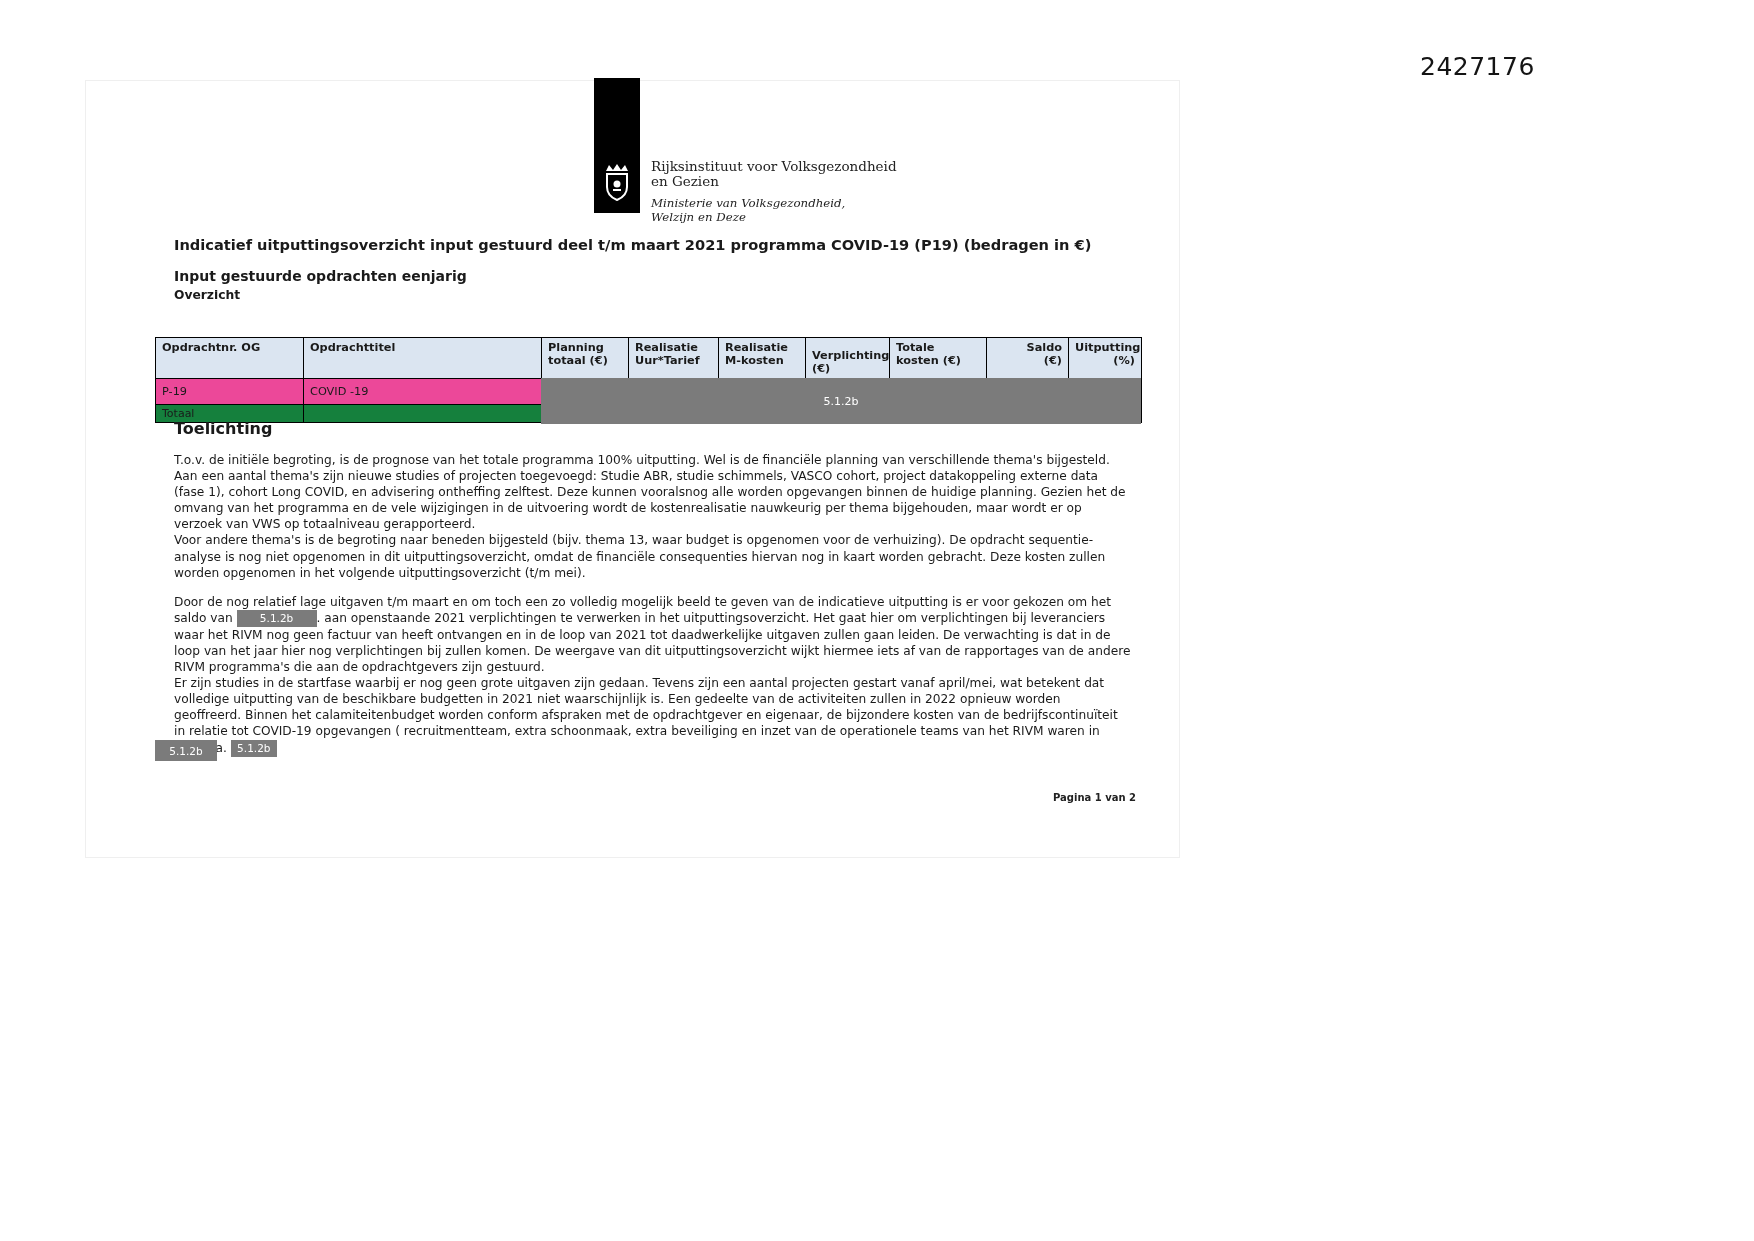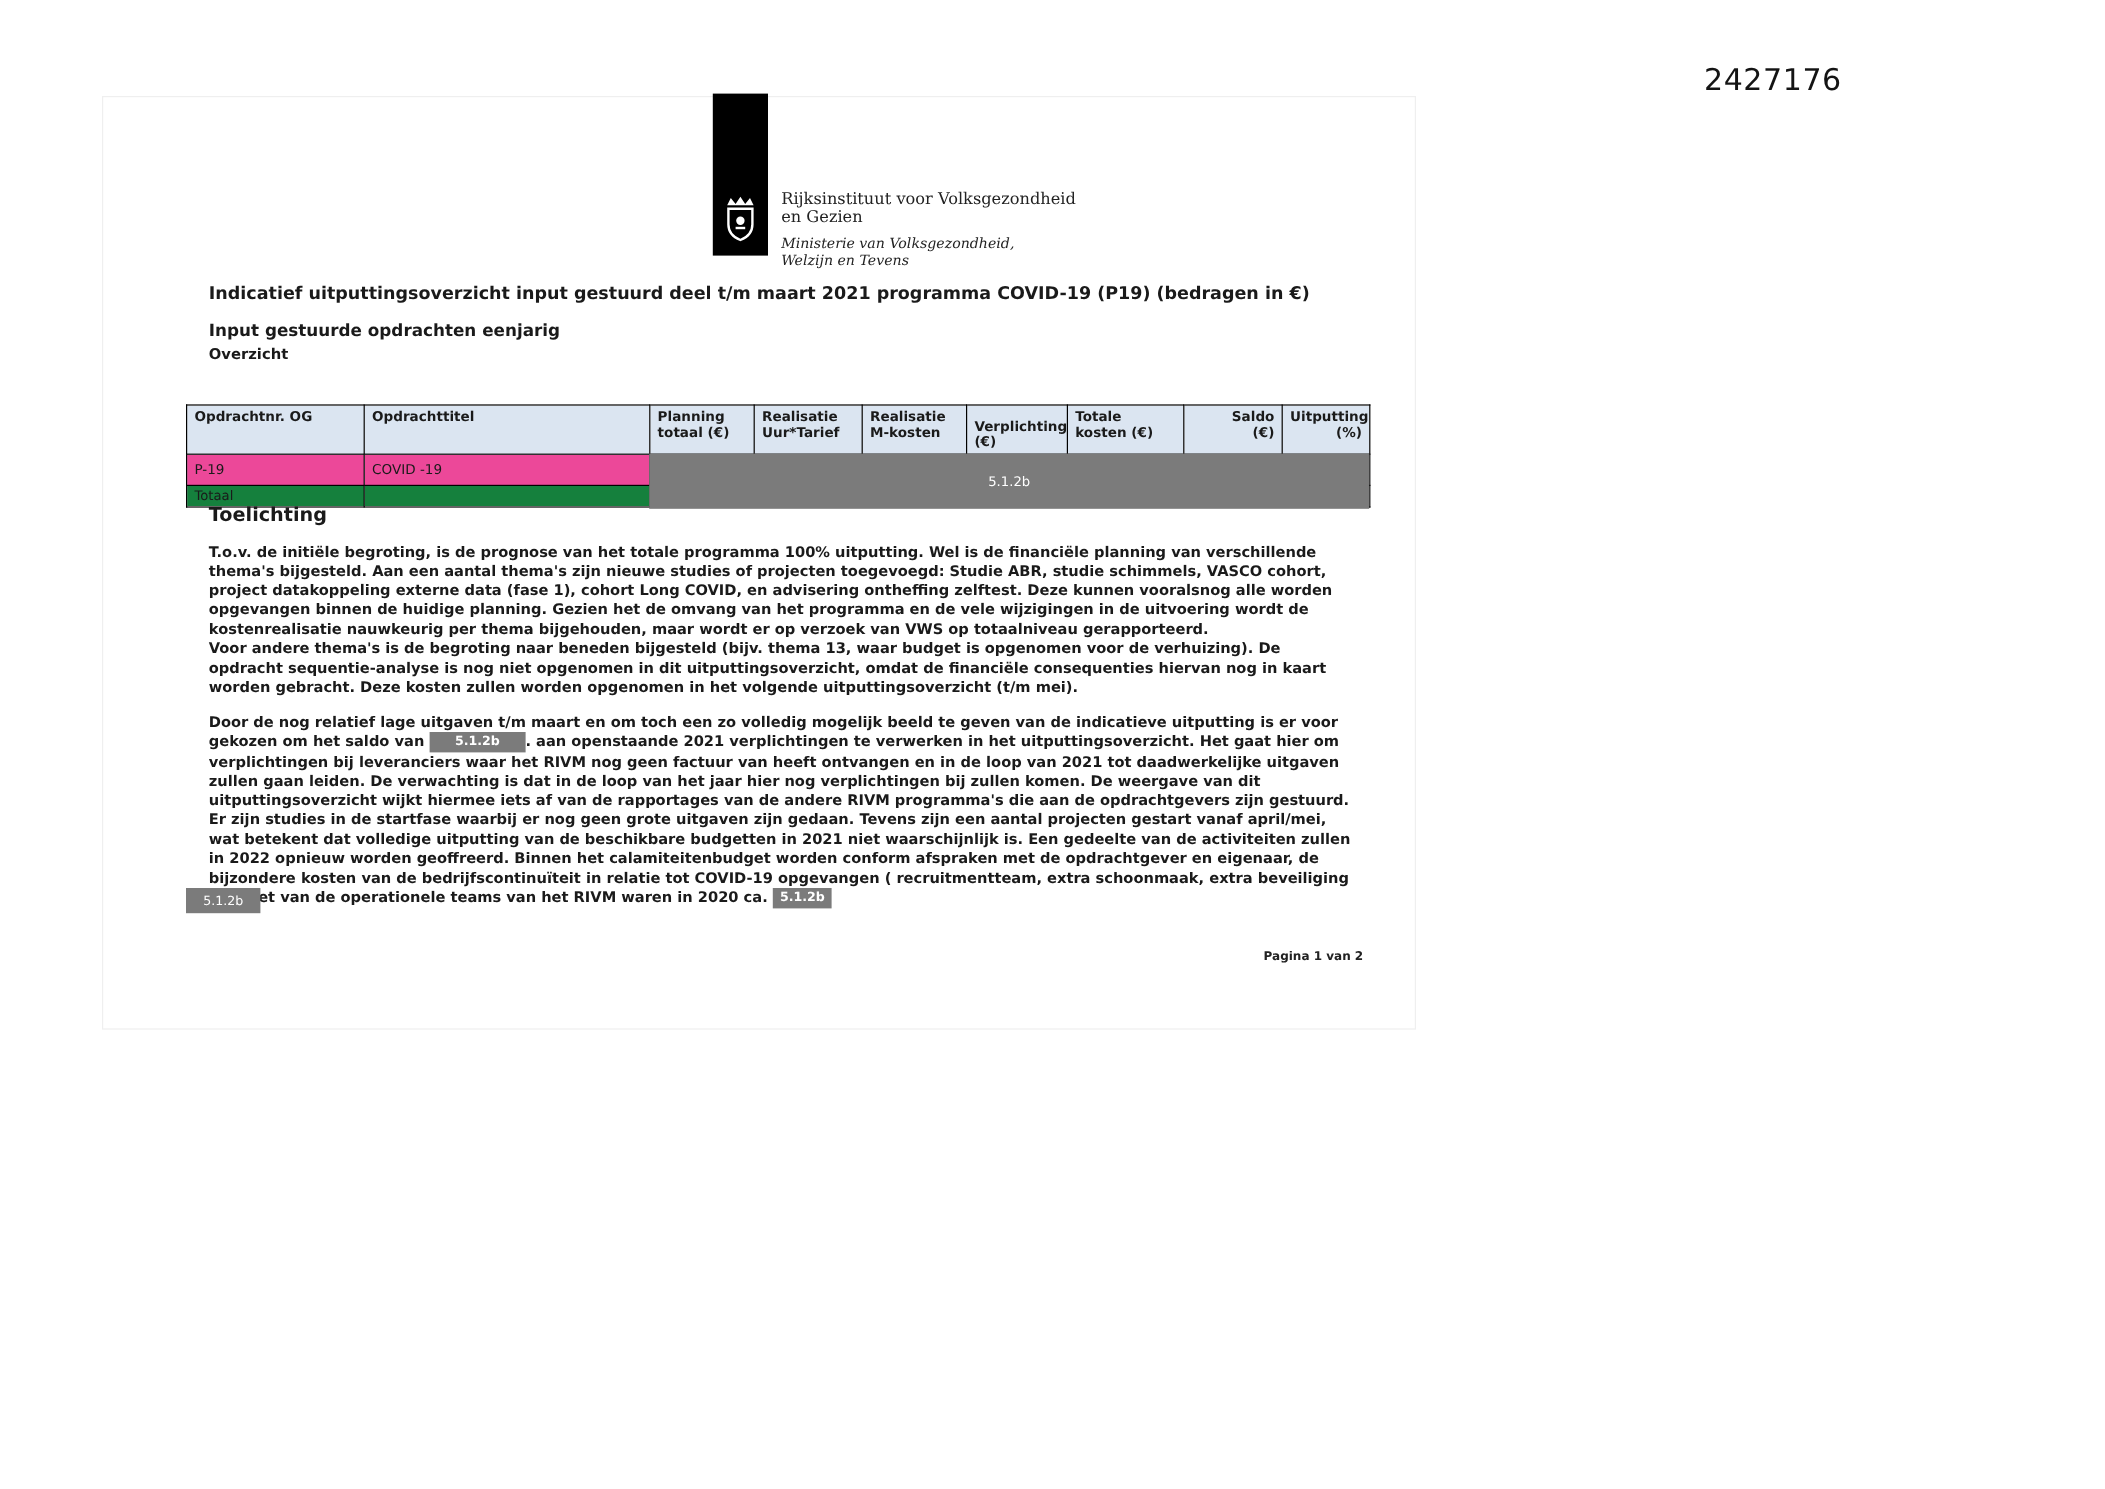--- a/index.html
+++ b/index.html
@@ -37,21 +37,21 @@
   tr.data-row td { font-size:11.3px; padding:2px 6px; vertical-align:middle; background:#ec4899; }
   tr.total-row { height:18px; }
   tr.total-row td { font-size:11px; font-weight:normal; padding:1px 6px; background:#15803d; }
   #table-redaction { position:absolute; left:386px; top:41px; width:600px; height:46px;
        background:#7b7b7b; color:#fff; font-size:11px;
        display:flex; align-items:center; justify-content:center; }
 
   
   #toelichting-heading { left:174px; top:419px; font-size:16px; font-weight:bold; }
   #body-text { left:174px; top:452px; width:957px; font-size:12.2px; line-height:16.1px; color:#1a1a1a; }
-  .para { text-align:left;font-weight:bold; }
+  .para { text-align:left; }
   .para-gap { height:13px; }
 
   .inline-redaction { display:inline-block; background:#7b7b7b; color:#fff;
        font-size:10.5px; height:17px; line-height:17px; text-align:center;
        vertical-align:middle; padding:0 6px; }
   .w80 { min-width:80px; }
   .w46 { min-width:46px; }
 
   #standalone-redaction { left:155px; top:740px; width:62px; height:21px; background:#7b7b7b;
        color:#fff; font-size:10.5px; display:flex; align-items:center; justify-content:center; }
@@ -70,21 +70,21 @@
     <path d="M4 9 L7 3 L11 8 L15 2 L19 8 L23 3 L26 9 Z" fill="#ffffff"></path>
     <path d="M5 12 h20 v13 q0 9 -10 13 q-10 -4 -10 -13 Z" fill="none" stroke="#ffffff" stroke-width="2"></path>
     <circle cx="15" cy="22" r="3.5" fill="#ffffff"></circle>
     <rect x="11" y="27" width="8" height="2" fill="#ffffff"></rect>
   </svg>
 </div>
 <div id="logo-text" class="abs">
   <div class="org-line">Rijksinstituut voor Volksgezondheid</div>
   <div class="org-line">en Gezien</div>
   <div class="ministry-line ministry-first">Ministerie van Volksgezondheid,</div>
-  <div class="ministry-line">Welzijn en Tevens</div>
+  <div class="ministry-line">Welzijn en Deze</div>
 </div>
 
 <div id="title" class="abs">Indicatief uitputtingsoverzicht input gestuurd deel t/m maart 2021 programma COVID-19 (P19) (bedragen in €)</div>
 <div id="subtitle" class="abs">Input gestuurde opdrachten eenjarig</div>
 <div id="section-label" class="abs">Overzicht</div>
 
 <div id="table-wrap" class="abs">
   <table>
     <colgroup>
       <col style="width:148px">

